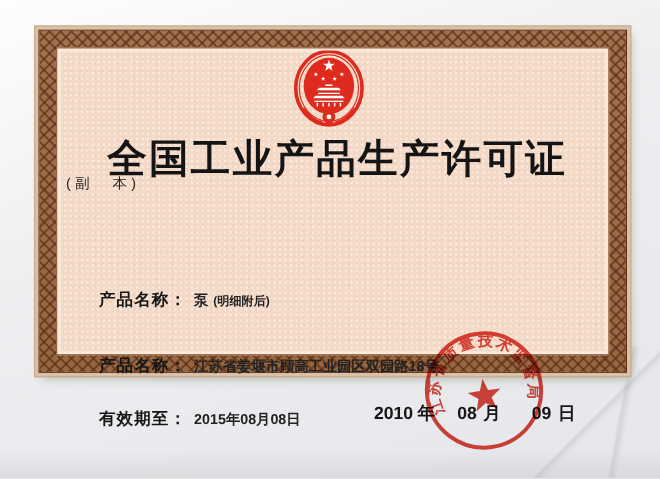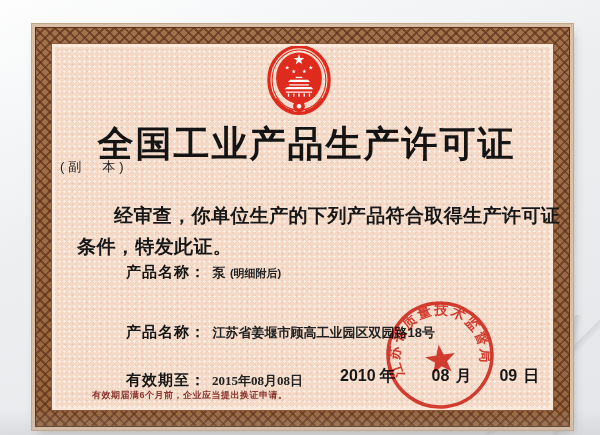--- a/index.html
+++ b/index.html
@@ -11,21 +11,21 @@
       #eef0f2;
   }
   .paper-crease{position:absolute;right:0;bottom:0;width:140px;height:120px;pointer-events:none;
     background:linear-gradient(135deg, transparent 55%, rgba(160,160,165,.25) 56%, transparent 60%),
                linear-gradient(100deg, transparent 70%, rgba(170,170,175,.3) 72%, transparent 76%);}
   .paper-shade-bottom{position:absolute;left:0;bottom:0;width:100%;height:26px;pointer-events:none;
     background:linear-gradient(180deg, transparent, rgba(180,180,185,.28));}
 
   
   .cert{
-    position:absolute;left:35px;top:27px;width:535px;height:400px;
+    position:absolute;left:35px;top:27px;width:535px;height:312px;
     box-sizing:border-box;padding:15px;
     background:
       repeating-linear-gradient(45deg, rgba(94,49,26,.65) 0 2px, transparent 2px 7px),
       repeating-linear-gradient(-45deg, rgba(94,49,26,.65) 0 2px, transparent 2px 7px),
       linear-gradient(#a1714c,#96663f);
     border:1px solid #5e3118;
     box-shadow:0 0 0 3px #d9c0a6, 0 0 0 4px #c4a786, 3px 5px 9px rgba(110,95,85,.45);
   }
   .cert-inner{
     position:relative;width:100%;height:100%;box-sizing:border-box;
@@ -51,36 +51,36 @@
     font-size:13px;color:#222;letter-spacing:4px;text-indent:8px;
   }
   .company{
     position:absolute;left:40px;top:139px;
     font-size:15px;font-weight:600;color:#242424;letter-spacing:.5px;
   }
   .body-line1{position:absolute;left:62px;top:159px;font-size:19px;font-weight:bold;color:#171717;letter-spacing:.4px;white-space:nowrap;}
   .body-line2{position:absolute;left:25px;top:190px;font-size:19px;font-weight:bold;color:#171717;letter-spacing:.4px;white-space:nowrap;}
 
   .row{position:absolute;left:38px;white-space:nowrap;}
-  .row .lbl{font-size:15px;font-weight:bold;color:#161616;letter-spacing:1px;margin-left:36px;}
+  .row .lbl{font-size:15px;font-weight:bold;color:#161616;letter-spacing:1px;}
   .row .val{font-size:13px;font-weight:bold;color:#222;margin-left:2px;}
   .row .note{font-size:11px;font-weight:bold;color:#222;margin-top:20px;}
   .row-product{top:219px;}
   .row-address{top:254px;}
   .row-prod-addr{top:279px;}
   .row-cert-no{top:303px;}
-  .row-valid{top:327px;font-family:Liberation Serif, serif;}
+  .row-valid{top:327px;}
 
   .footnote{position:absolute;left:40px;top:345px;font-size:9px;color:#8a3530;font-weight:bold;letter-spacing:.5px;}
 
   .date-row{position:absolute;left:288px;top:322px;white-space:nowrap;color:#161616;}
   .date-row .num{font-size:16px;font-weight:bold;}
   .date-row .unit{font-size:16px;font-weight:bold;}
   .u-year{margin-left:4px;}
-  .n-month{margin-left:36px;}
+  .n-month{margin-left:20px;}
   .u-month{margin-left:6px;}
   .n-day{margin-left:28px;}
   .u-day{margin-left:6px;}
 
   .seal{
     position:absolute;left:332px;top:255px;width:112px;height:112px;
     transform:rotate(-8deg);opacity:.9;mix-blend-mode:multiply;
   }
 </style>
 </head>
@@ -120,38 +120,35 @@
       <circle cx="50" cy="92" r="9" fill="#df2b1e"></circle>
       <circle cx="50" cy="92" r="3.4" fill="#fff"></circle>
       <g fill="none" stroke="#df2b1e" stroke-width="3.5">
         <path d="M14 80 Q30 100 41 99"></path>
         <path d="M86 80 Q70 100 59 99"></path>
       </g>
     </svg>
 
     <div class="cert-title">全国工业产品生产许可证</div>
     <div class="cert-subtitle">(副　本)</div>
-    <div class="body-line1">经审查，你单位生产的下列产品符合取得生产许可证</div>
-    <div class="body-line2">条件，特发此证。</div>
 
     <div class="row row-product">
       <span class="lbl">产品名称：</span>
       <span class="val">泵</span>
       <span class="note">(明细附后)</span>
     </div>
     <div class="row row-prod-addr">
       <span class="lbl">产品名称：</span>
       <span class="val">江苏省姜堰市顾高工业园区双园路18号</span>
     </div>
     <div class="row row-valid">
       <span class="lbl">有效期至：</span>
       <span class="val">2015年08月08日</span>
     </div>
 
-    <div class="footnote">有效期届满6个月前，企业应当提出换证申请。</div>
 
     <div class="date-row">
       <span class="num n-year">2010</span><span class="unit u-year">年</span><span class="num n-month">08</span><span class="unit u-month">月</span><span class="num n-day">09</span><span class="unit u-day">日</span>
     </div>
 
     <svg class="seal" viewBox="0 0 110 110" aria-hidden="true">
       <circle cx="55" cy="55" r="51" fill="none" stroke="#d93025" stroke-width="3.5"></circle>
       <path id="sealArc" d="M 26.7,83.3 A 40,40 0 1 1 83.3,83.3" fill="none"></path>
       <text font-size="13.5" fill="#d93025" letter-spacing="2" font-weight="bold">
         <textPath href="#sealArc" startOffset="50%" text-anchor="middle">江苏省质量技术监督局</textPath>

